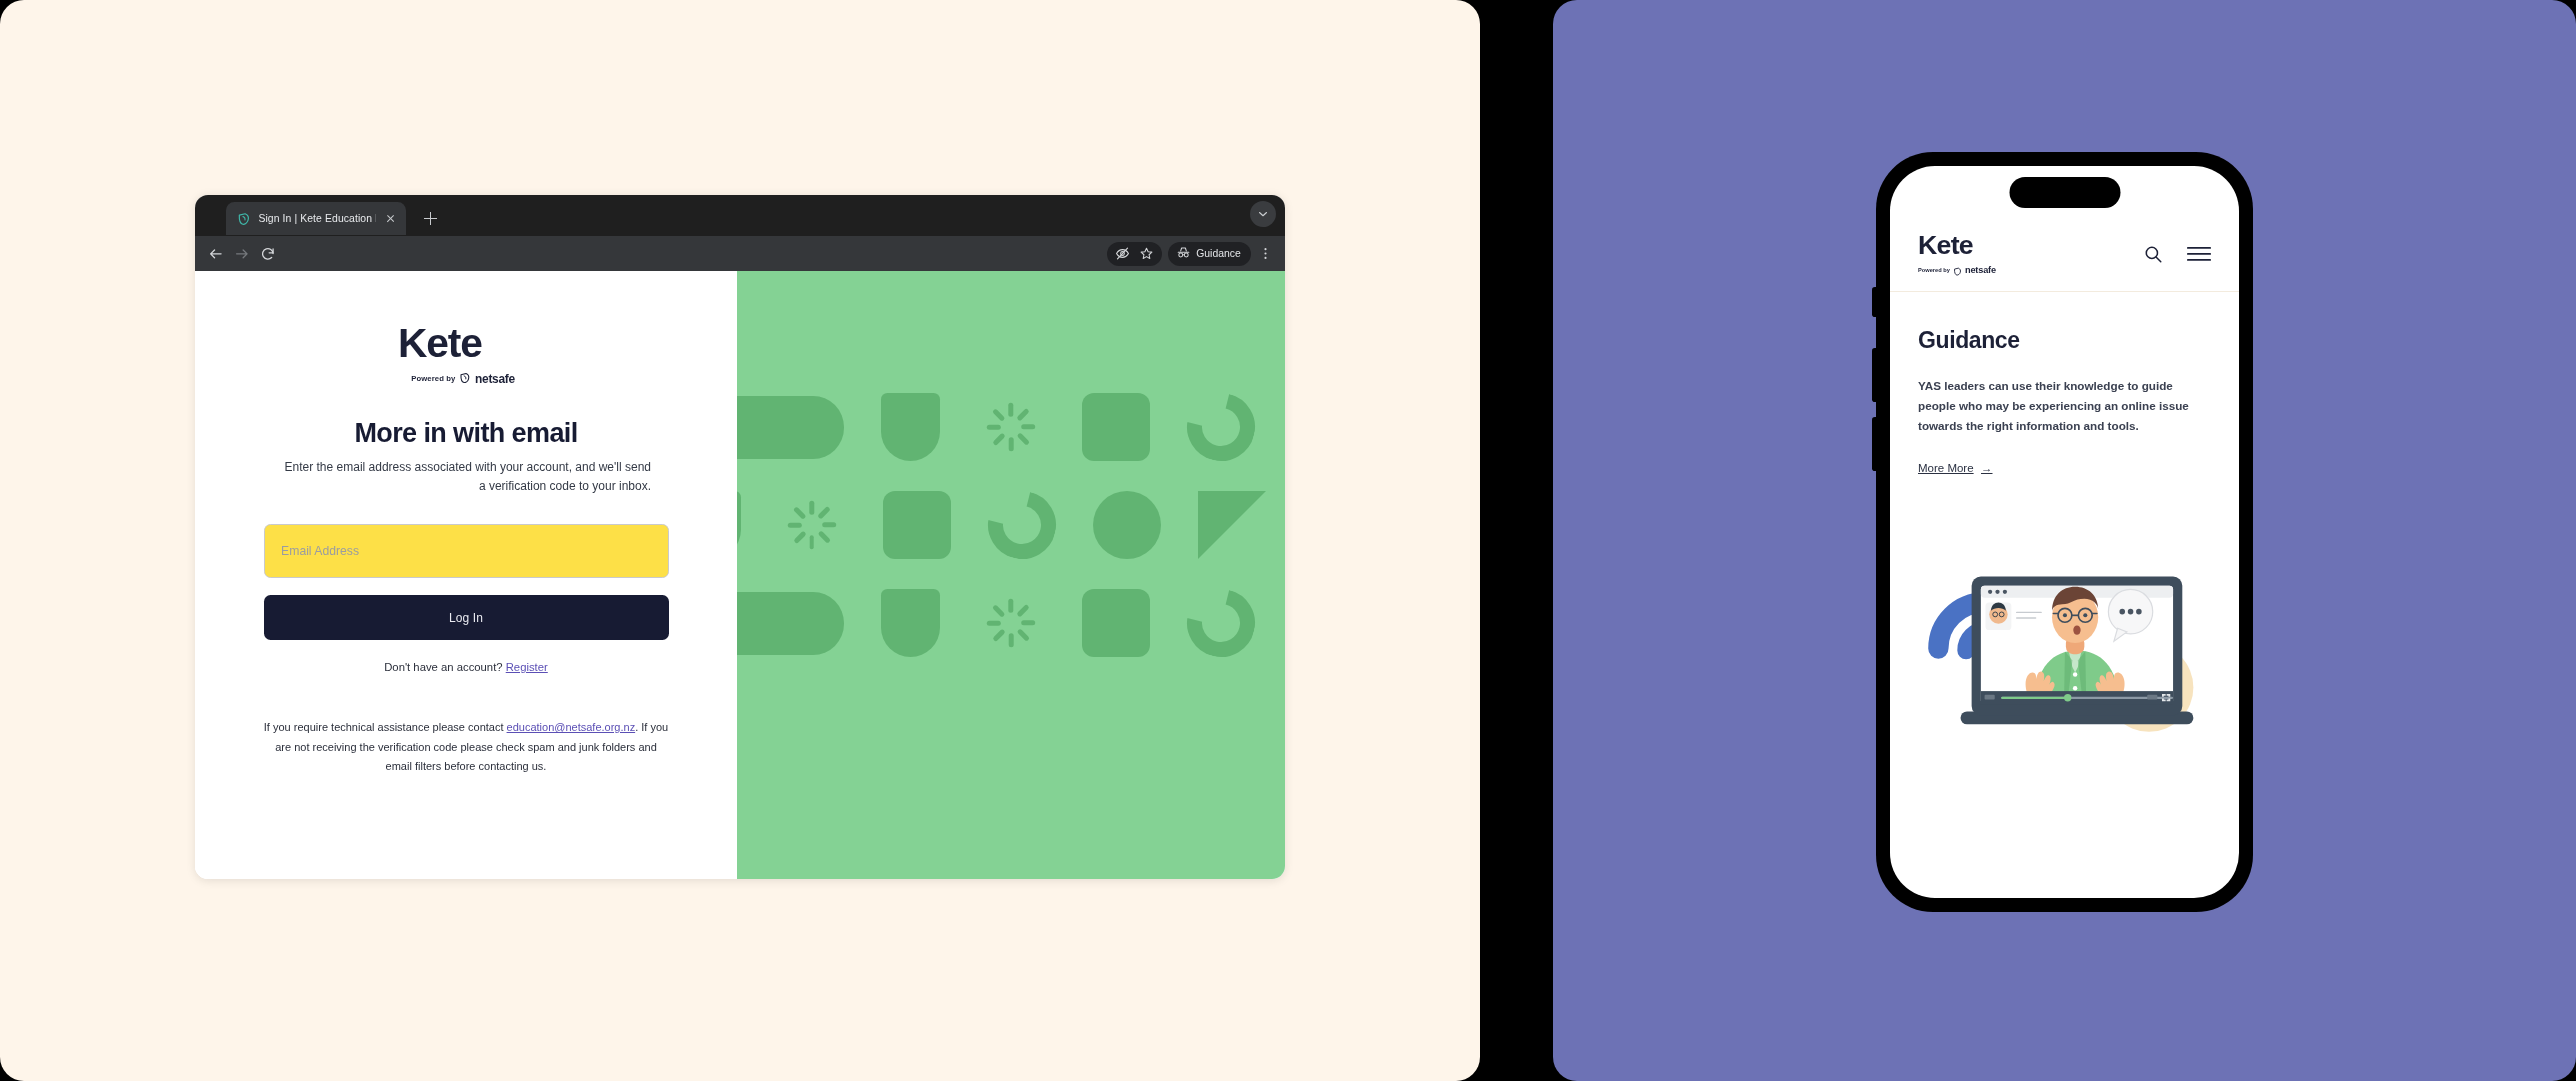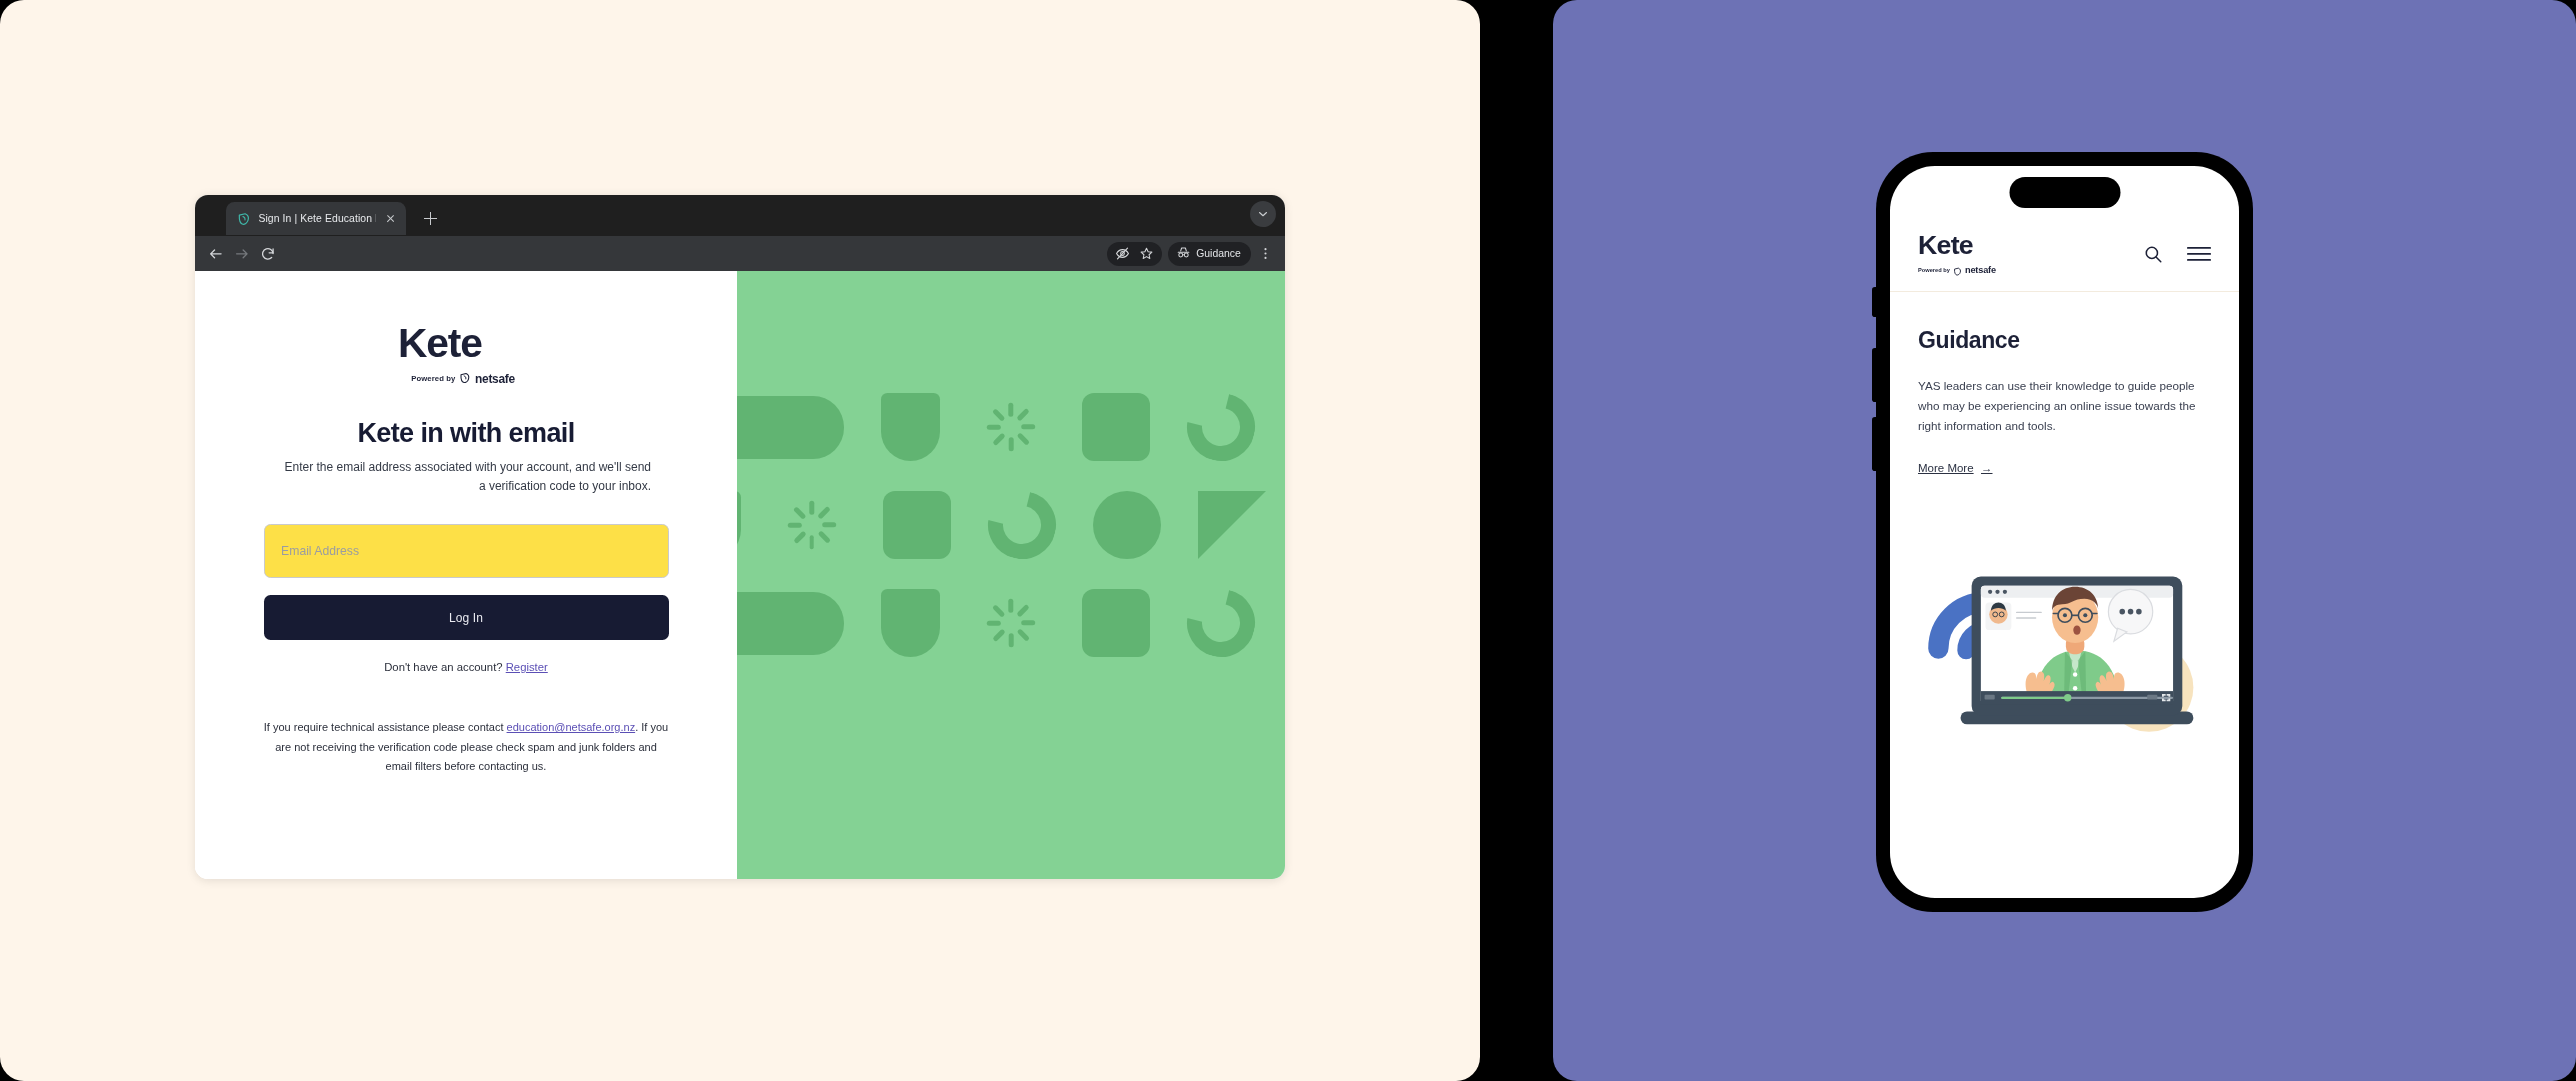--- a/index.html
+++ b/index.html
@@ -229,21 +229,21 @@
   .phone-powered-txt { font-size: 5.7px; color: #1D2137; font-weight: 600; }
   .phone-header-icons {
     margin-left: auto; display: flex; align-items: center; gap: 24px;
   }
   .phone-content { position: absolute; left: 0; right: 0; top: 126px; padding: 0 28px; }
   .phone-title {
     margin-top: 35px; font-size: 23px; font-weight: 700;
     color: #1D2137; letter-spacing: -0.4px;
   }
   .phone-body {
-    margin-top: 22px; font-size: 11.7px; line-height: 1.72; color: #3b4151;
+    margin-top: 22px; font-size: 11.7px; line-height: 1.72; color: #3b4151; font-weight: bold;
   }
   .learn-more {
     margin-top: 26px; font-size: 11.5px; color: #2b3142;
     display: inline-flex; align-items: center; gap: 7.4px;
   }
   .illo-wrap { position: relative; margin-top: 35px; height: 240px; }
 </style>
 </head>
 <body>
 
@@ -348,21 +348,21 @@
                     <path d="M4 5.5 L14 3 C19 5 20.5 9 19 14 C17.5 19 13 21.5 10 21 C6 20 3.5 15 4 5.5 Z" fill="none" stroke="#1D2137" stroke-width="2.2" stroke-linejoin="round"></path>
                     <path d="M9.5 7.5 C13 8.5 14.5 11 13.5 14.5" fill="none" stroke="#1D2137" stroke-width="2"></path>
                   </svg>
                 </span>
                 <svg width="46" height="13" viewBox="0 0 50 14">
                   <text x="0" y="11.5" font-family="'Liberation Sans', sans-serif" font-size="13" font-weight="700" fill="#1D2137" letter-spacing="-0.3">netsafe</text>
                 </svg>
               </div>
             </div>
 
-            <h1 class="signin-title">Kete in with email</h1>
+            <h1 class="signin-title">More in with email</h1>
             <p class="signin-sub">Enter the email address associated with your account, and we'll send a verification code to your inbox.</p>
 
             <input class="email-field" type="email" placeholder="Email Address" style="">
 
             <button class="login-btn">Log In</button>
 
             <div class="register-row">
               <span>Don't have an account?</span>
               <a class="register-link" href="#">Register</a>
             </div>

